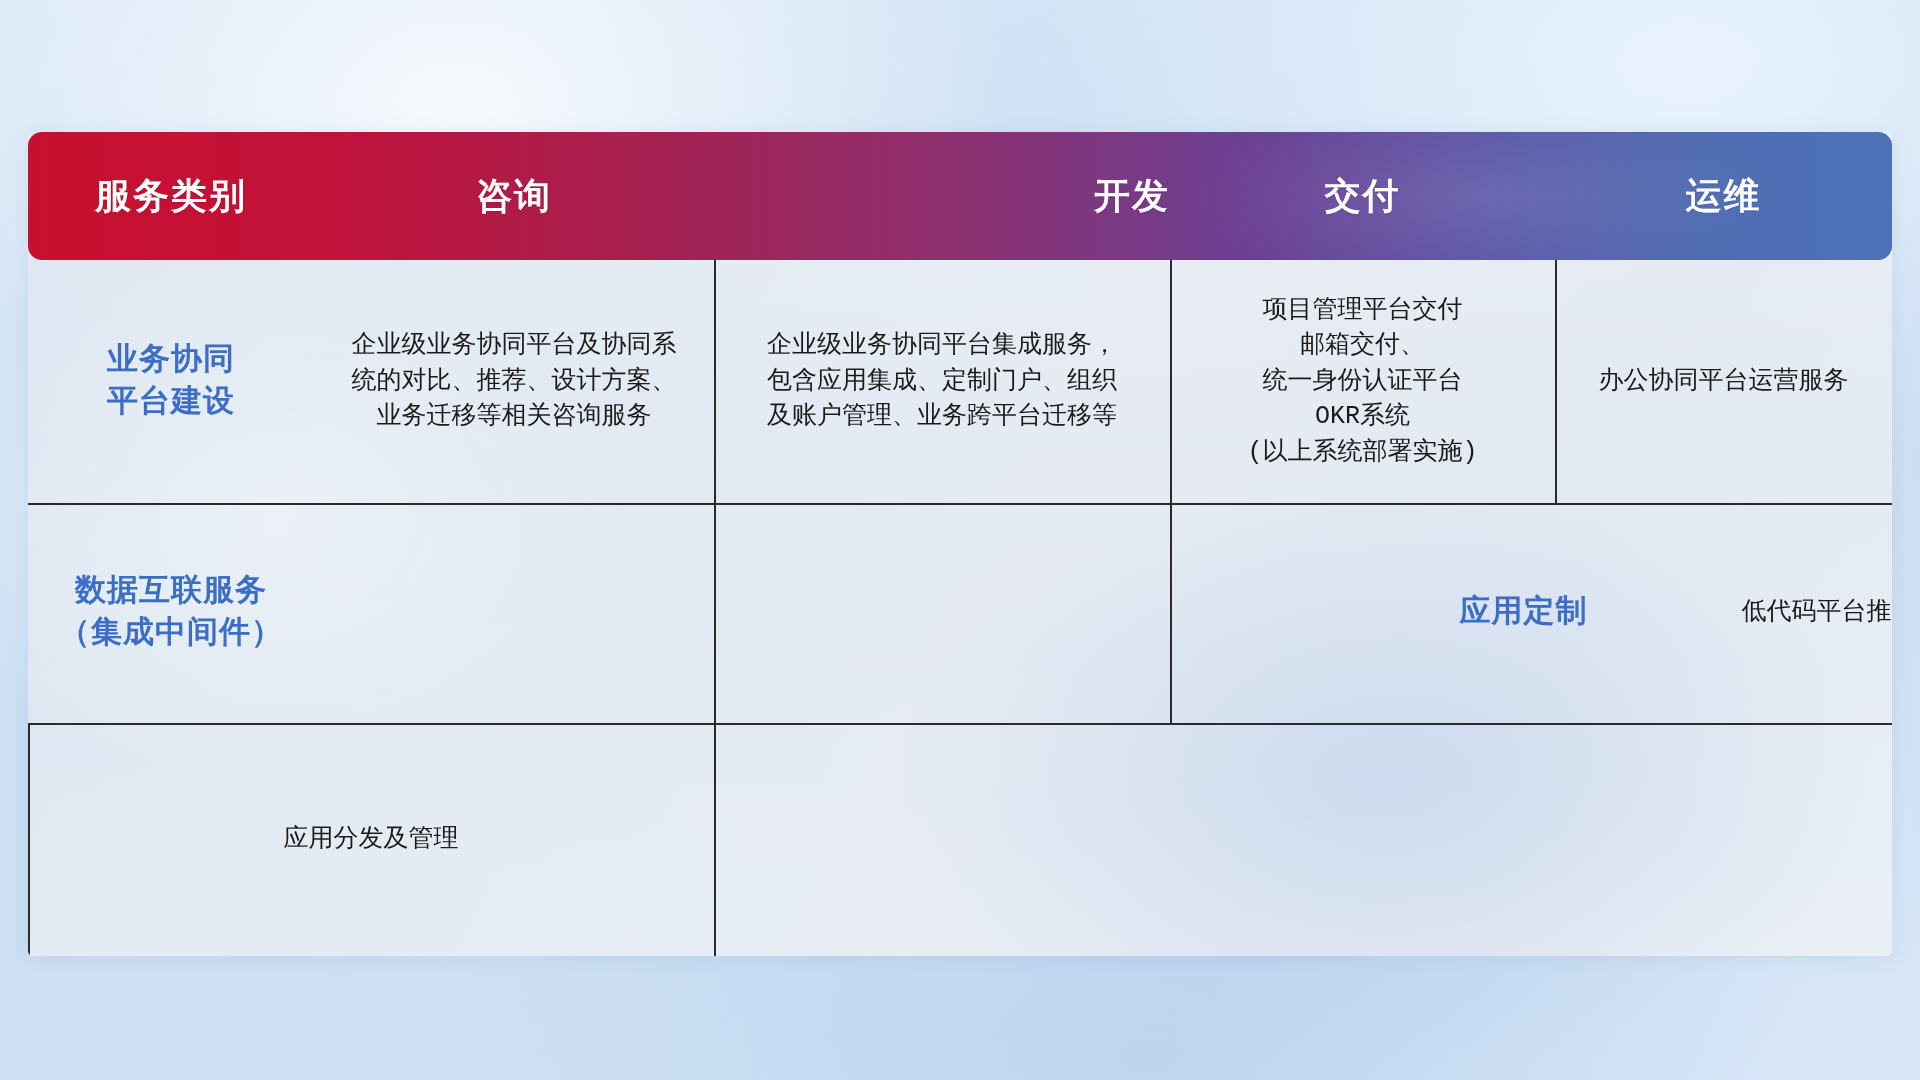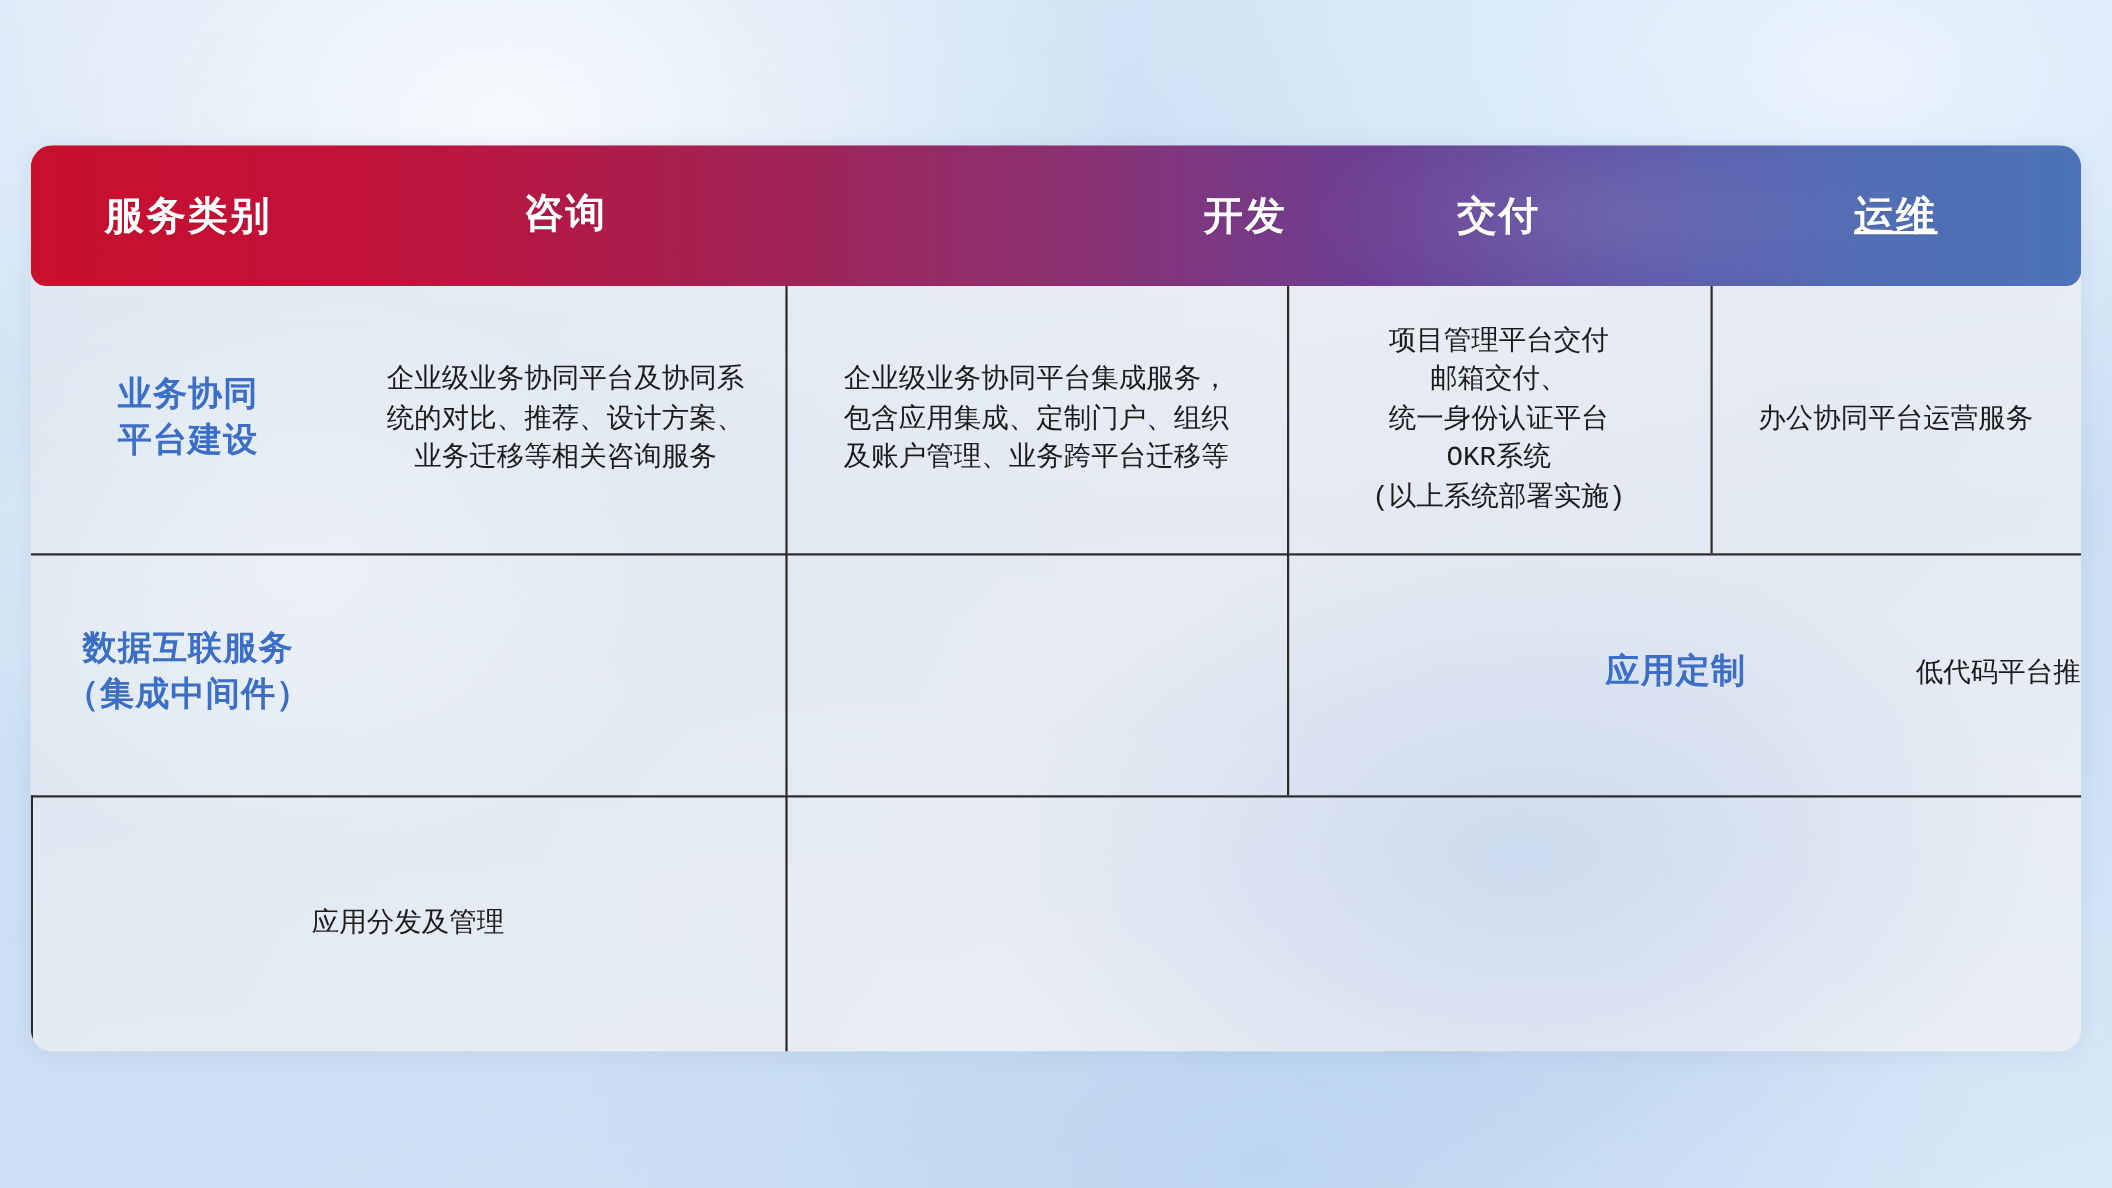--- a/index.html
+++ b/index.html
@@ -37,21 +37,21 @@
       radial-gradient(ellipse 520px 380px at 14% 48%, rgba(255,255,255,0.40) 0%, rgba(255,255,255,0) 70%);
   }
 
   
   #table-card {
     position: absolute;
     left: 28px;
     top: 132px;
     width: 1864px;
     height: 824px;
-    border-radius: 20px;
+    border-radius: 5px;
     background:
       linear-gradient(180deg, rgba(255,255,255,0.30) 0%, rgba(255,255,255,0.10) 40%, rgba(255,255,255,0.22) 100%),
       linear-gradient(115deg, #d6e2ef 0%, #dde6f0 30%, #e2e8f1 55%, #dfe6f0 78%, #e4ebf4 100%);
     box-shadow: 0 2px 18px rgba(90,120,160,0.12);
     overflow: hidden;
   }
 
   
   #header-bar {
     position: absolute;
@@ -166,24 +166,24 @@
 </style>
 </head>
 <body>
 
 <div id="stage">
 
   <div id="table-card">
 
     <div id="header-bar">
       <div class="hcell" style="width:286px;">服务类别</div>
-      <div class="hcell" style="width:400px;font-family:Liberation Mono, monospace;">咨询</div>
+      <div class="hcell" style="width:400px;">咨询</div>
       <div class="hcell" style="width:456px;text-align:right;">开发</div>
       <div class="hcell" style="width:385px;">交付</div>
-      <div class="hcell" style="width:337px;text-decoration:underline;">运维</div>
+      <div class="hcell" style="width:337px;">运维</div>
     </div>
 
     <div id="hr1"></div>
     <div id="hr2"></div>
 
     <div id="body-grid">
 
       <div class="cell col1">
         <div class="rowlabel">业务协同
 平台建设</div>

